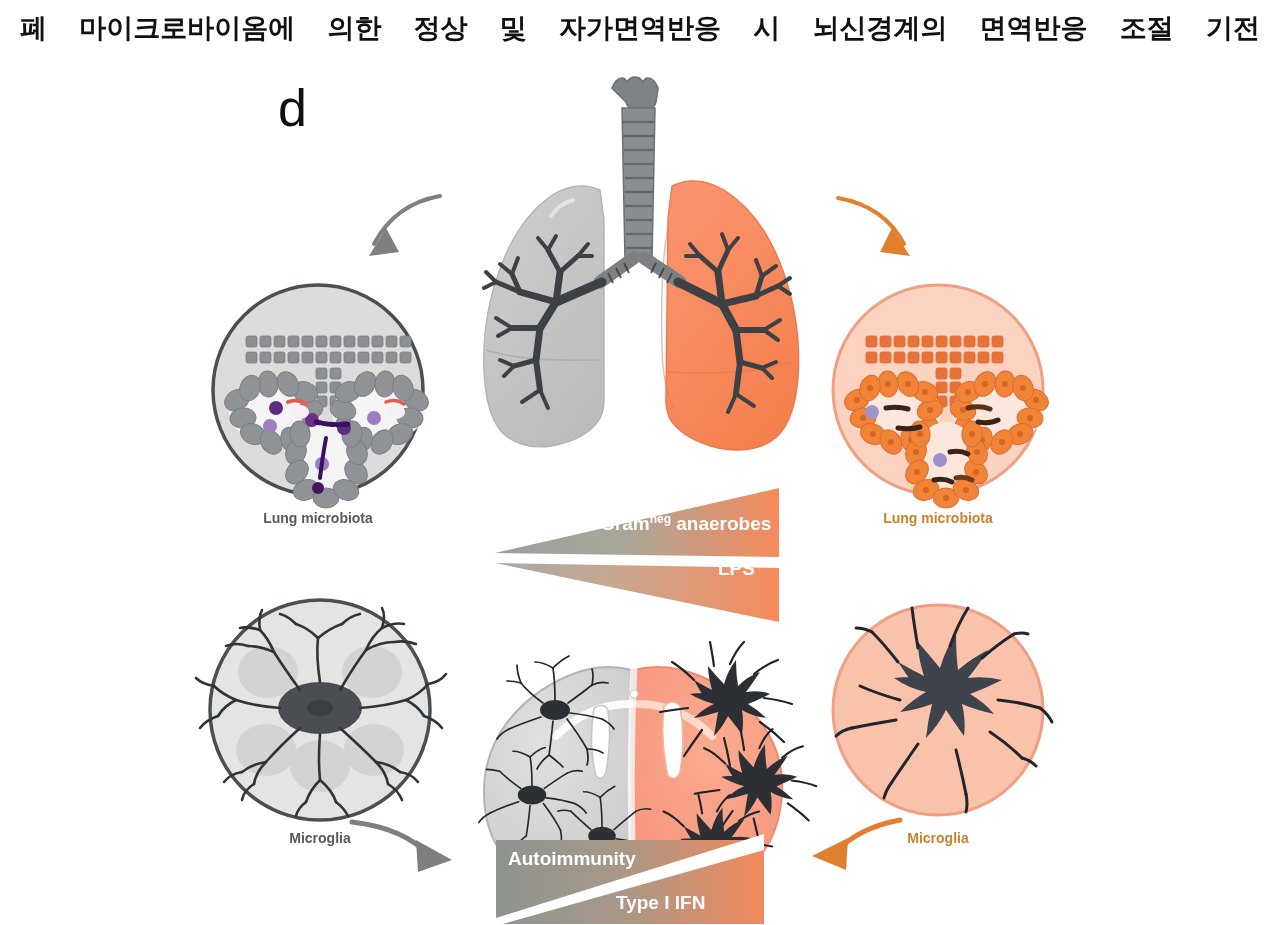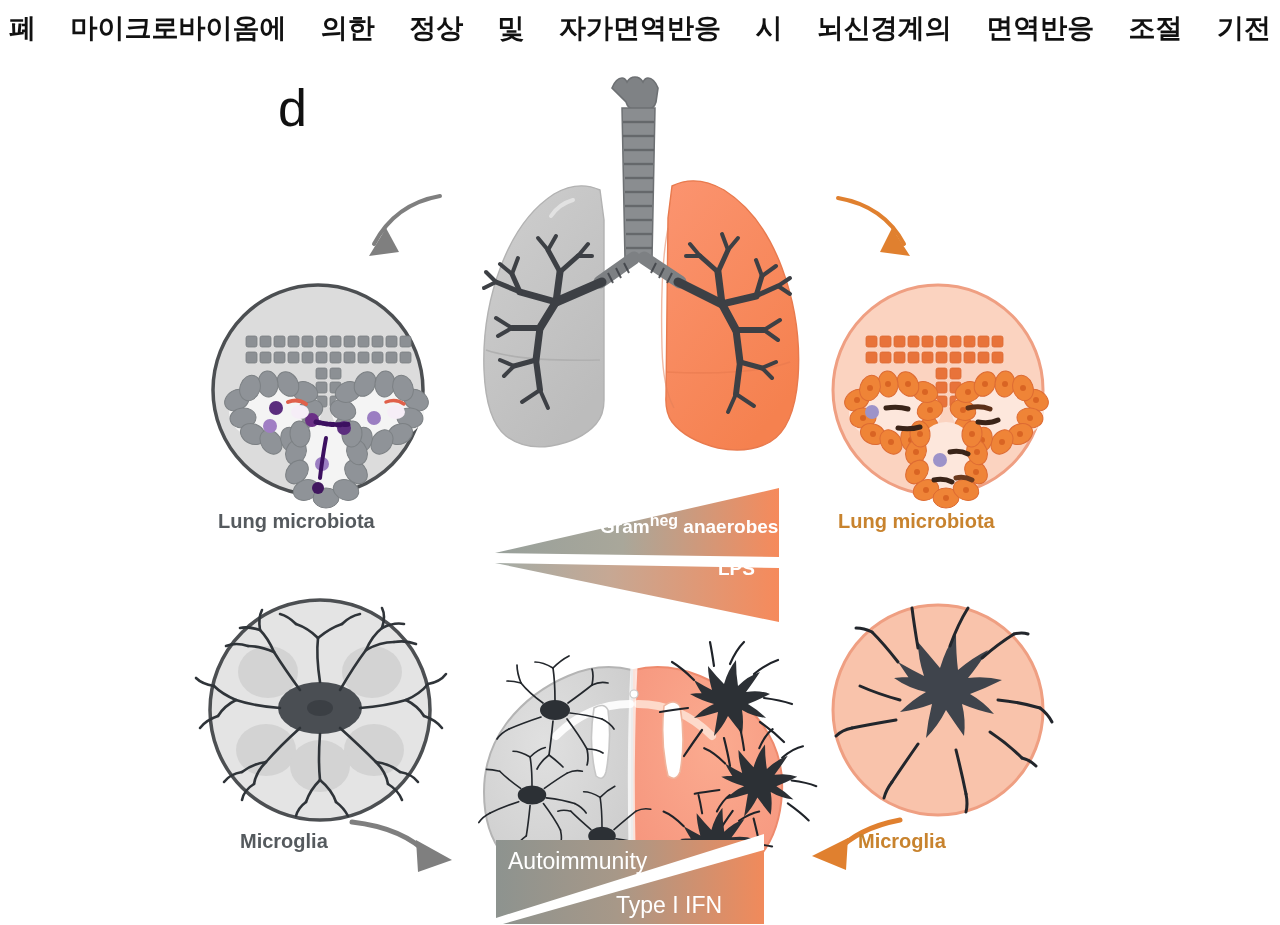--- a/index.html
+++ b/index.html
@@ -27,21 +27,21 @@
     top: 6px;
     width: 1280px;
     height: 44px;
     line-height: 44px;
     font-size: 27px;
     font-weight: 700;
     color: #111111;
     white-space: nowrap;
     text-align: justify;
     text-align-last: justify;
-    padding: 0 9px;
+    padding: 0 20px;
     box-sizing: border-box;
     letter-spacing: 0px;
   }
   
   .figure {
     position: absolute;
     left: 0;
     top: 60px;
     width: 1280px;
     height: 865px;
@@ -52,24 +52,24 @@
     top: 22px;
     font-size: 52px;
     font-weight: 400;
     color: #111111;
     line-height: 1;
   }
   .abs { position: absolute; }
 
   .caption {
     position: absolute;
-    font-size: 20px;
+    font-size: 14px;
     font-weight: 700;
     white-space: nowrap;
-    text-align: left;
+    text-align: center;
   }
   .caption.gray  { color: #555a5e; }
   .caption.amber { color: #c8832e; }
 
   .incircle-label {
     position: absolute;
     font-size: 34px;
     font-weight: 700;
     color: #ffffff;
     letter-spacing: 1px;
@@ -77,26 +77,26 @@
     text-align: center;
   }
 
   .tri-label {
     position: absolute;
     font-size: 19px;
     font-weight: 700;
     color: #ffffff;
     white-space: nowrap;
   }
-  .tri-label sup { font-size: 16px; }
+  .tri-label sup { font-size: 12px; }
 
   .bar-label {
     position: absolute;
-    font-size: 23px;
-    font-weight: 400;
+    font-size: 19px;
+    font-weight: 700;
     color: #ffffff;
     white-space: nowrap;
   }
   svg { display: block; overflow: visible; }
 </style>
 </head>
 <body>
 
 <div id="page">
 

